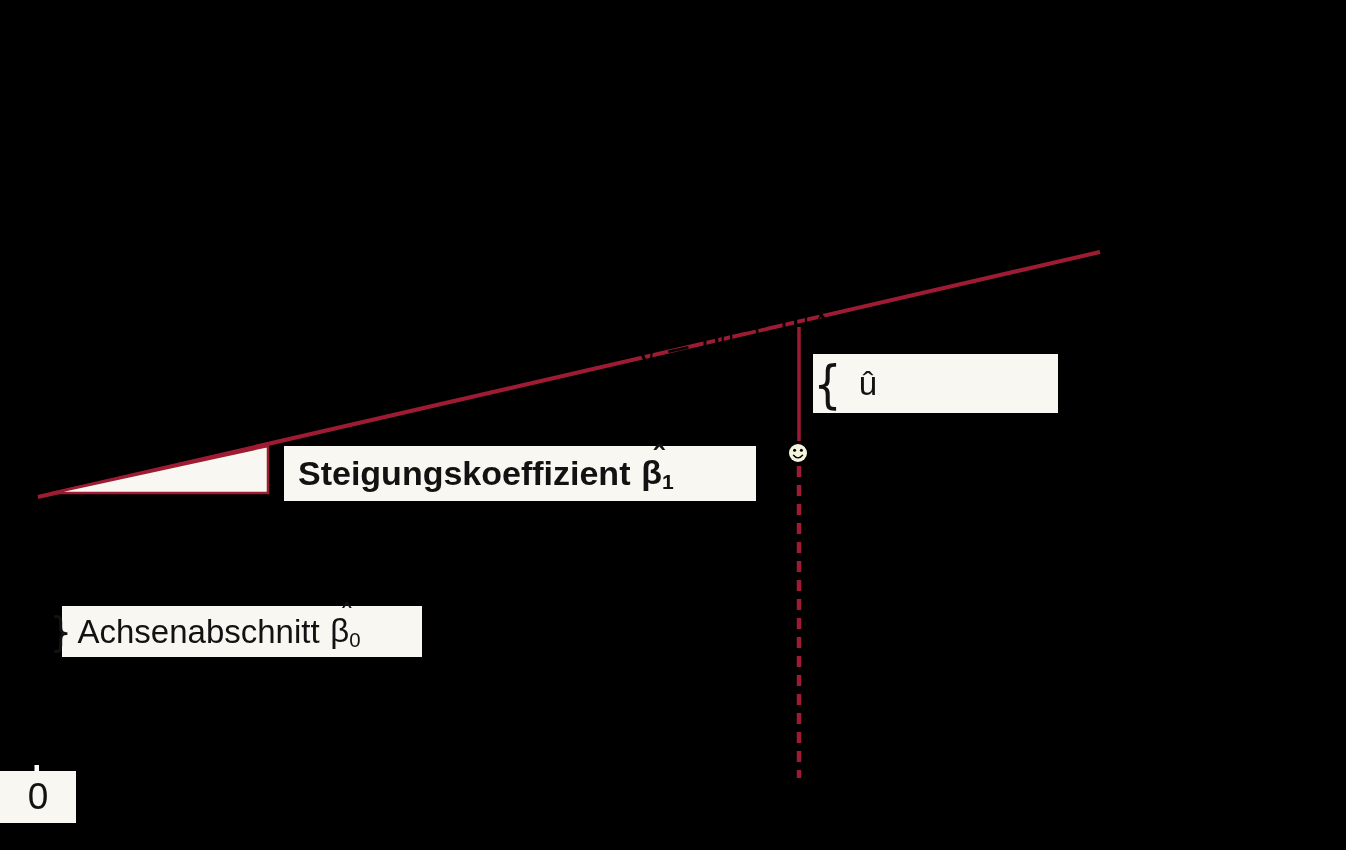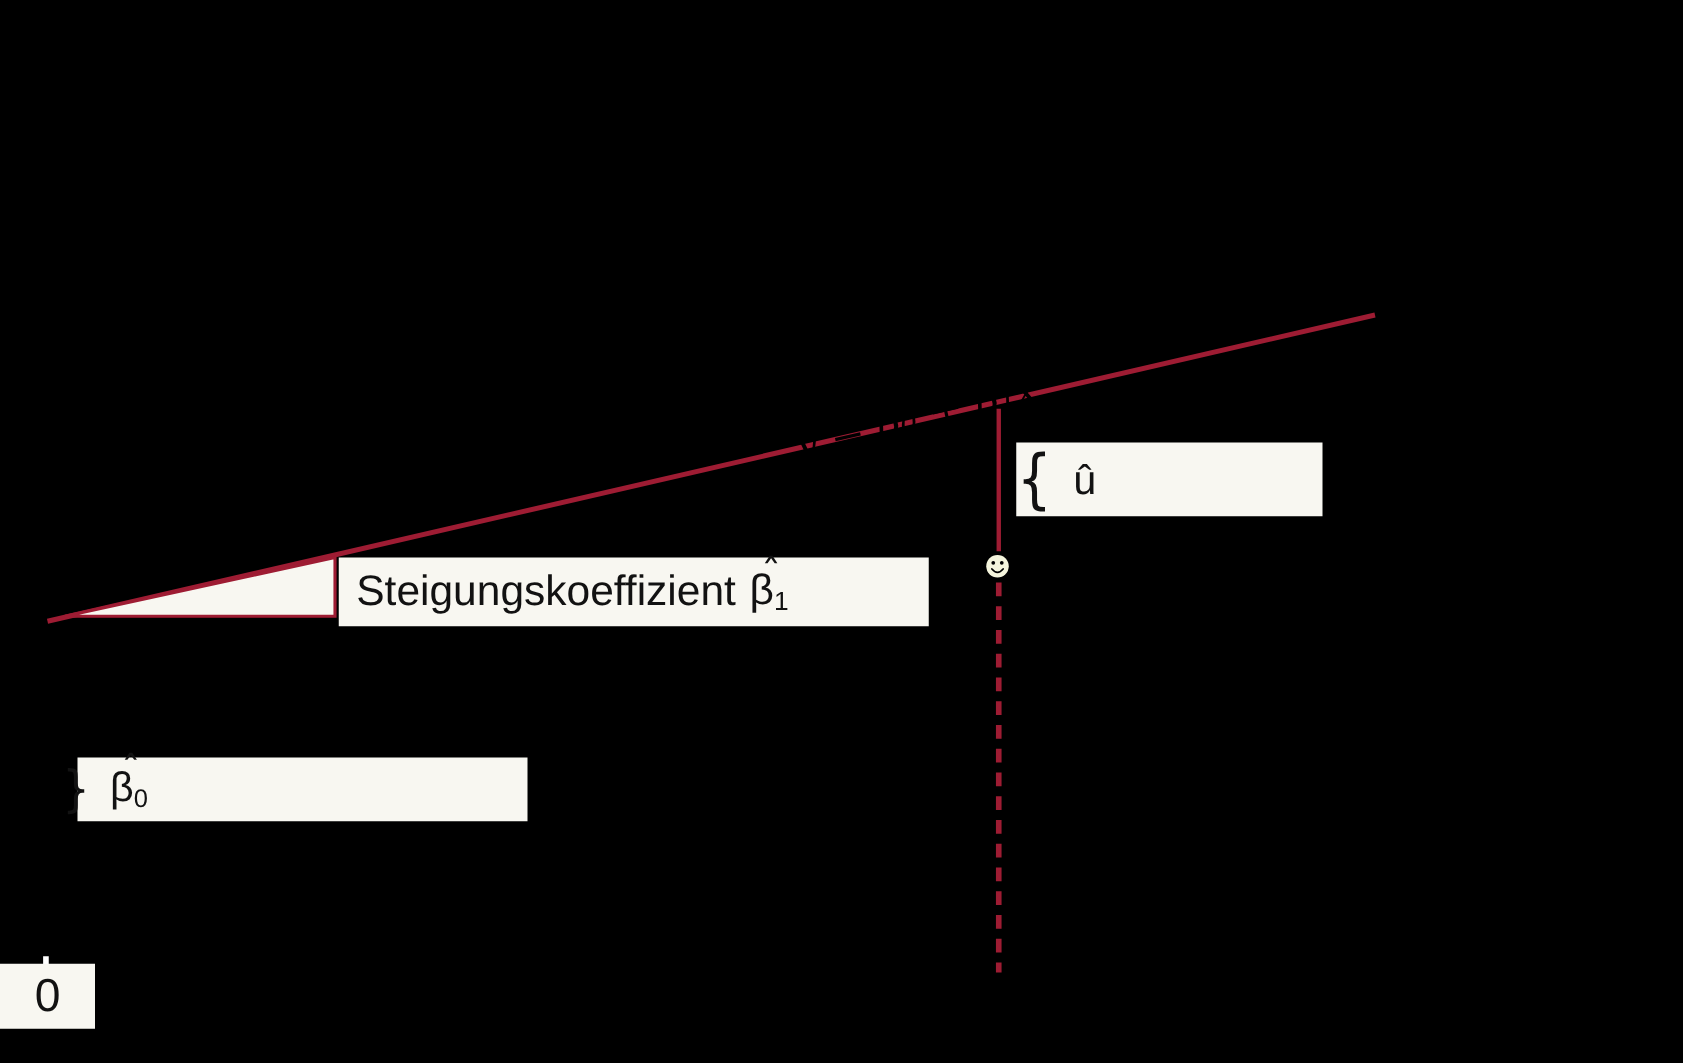--- a/index.html
+++ b/index.html
@@ -5,21 +5,21 @@
   html,body{margin:0;padding:0;background:#000;}
   .stage{
     position:relative;width:1346px;height:850px;background:#000;
     overflow:hidden;font-family:"Liberation Sans",sans-serif;
   }
   .stage svg{position:absolute;left:0;top:0;}
   .labelbox{
     position:absolute;display:flex;align-items:center;
     background:#F8F7F1;color:#121212;white-space:nowrap;
   }
-  .box-slope{left:271px;top:446px;width:458px;height:55px;font-size:34px;padding-left:14px;}
+  .box-slope{left:284px;top:446px;width:458px;height:55px;font-size:34px;padding-left:14px;font-weight:bold;}
   .box-intercept{left:62px;top:606px;width:358px;height:51px;font-size:33px;padding-left:2px;}
   .box-residual{left:813px;top:354px;width:243px;height:59px;font-size:33px;padding-left:2px;}
   .box-zero{left:0;top:771px;width:76px;height:52px;font-size:37px;justify-content:center;}
   .brace{font-family:"DejaVu Sans",sans-serif;font-weight:400;line-height:1;}
   .brace-residual{font-size:52px;transform:scaleX(.85);margin-right:4px;margin-left:-4px;}
   .brace-intercept{font-size:40px;transform:scaleX(.85);margin-left:-16px;margin-right:4px;}
   .bsym{position:relative;display:inline-block;margin-left:.32em;}
   .bsym .hat{
     position:absolute;left:55%;top:-.40em;transform:translateX(-50%);
     font-size:.95em;font-family:"DejaVu Sans",sans-serif;
@@ -57,20 +57,21 @@
     <rect x="34.5" y="765" width="4.5" height="11" fill="#FFFFFF"></rect>
   </svg>
 
   <div class="labelbox box-slope">
     <span>Steigungskoeffizient</span>
     <span class="bsym"><span>β</span><span class="hat">ˆ</span><span class="bsub">1</span></span>
   </div>
 
   <div class="labelbox box-intercept">
     <span class="brace brace-intercept">}</span>
+    <span>Achsenabschnitt</span>
     <span class="bsym"><span>β</span><span class="hat">ˆ</span><span class="bsub">0</span></span>
   </div>
 
   <div class="labelbox box-residual">
     <span class="brace brace-residual">{</span>
     <span class="usym">û</span>
   </div>
 
   <div class="labelbox box-zero">
     <span>0</span>

